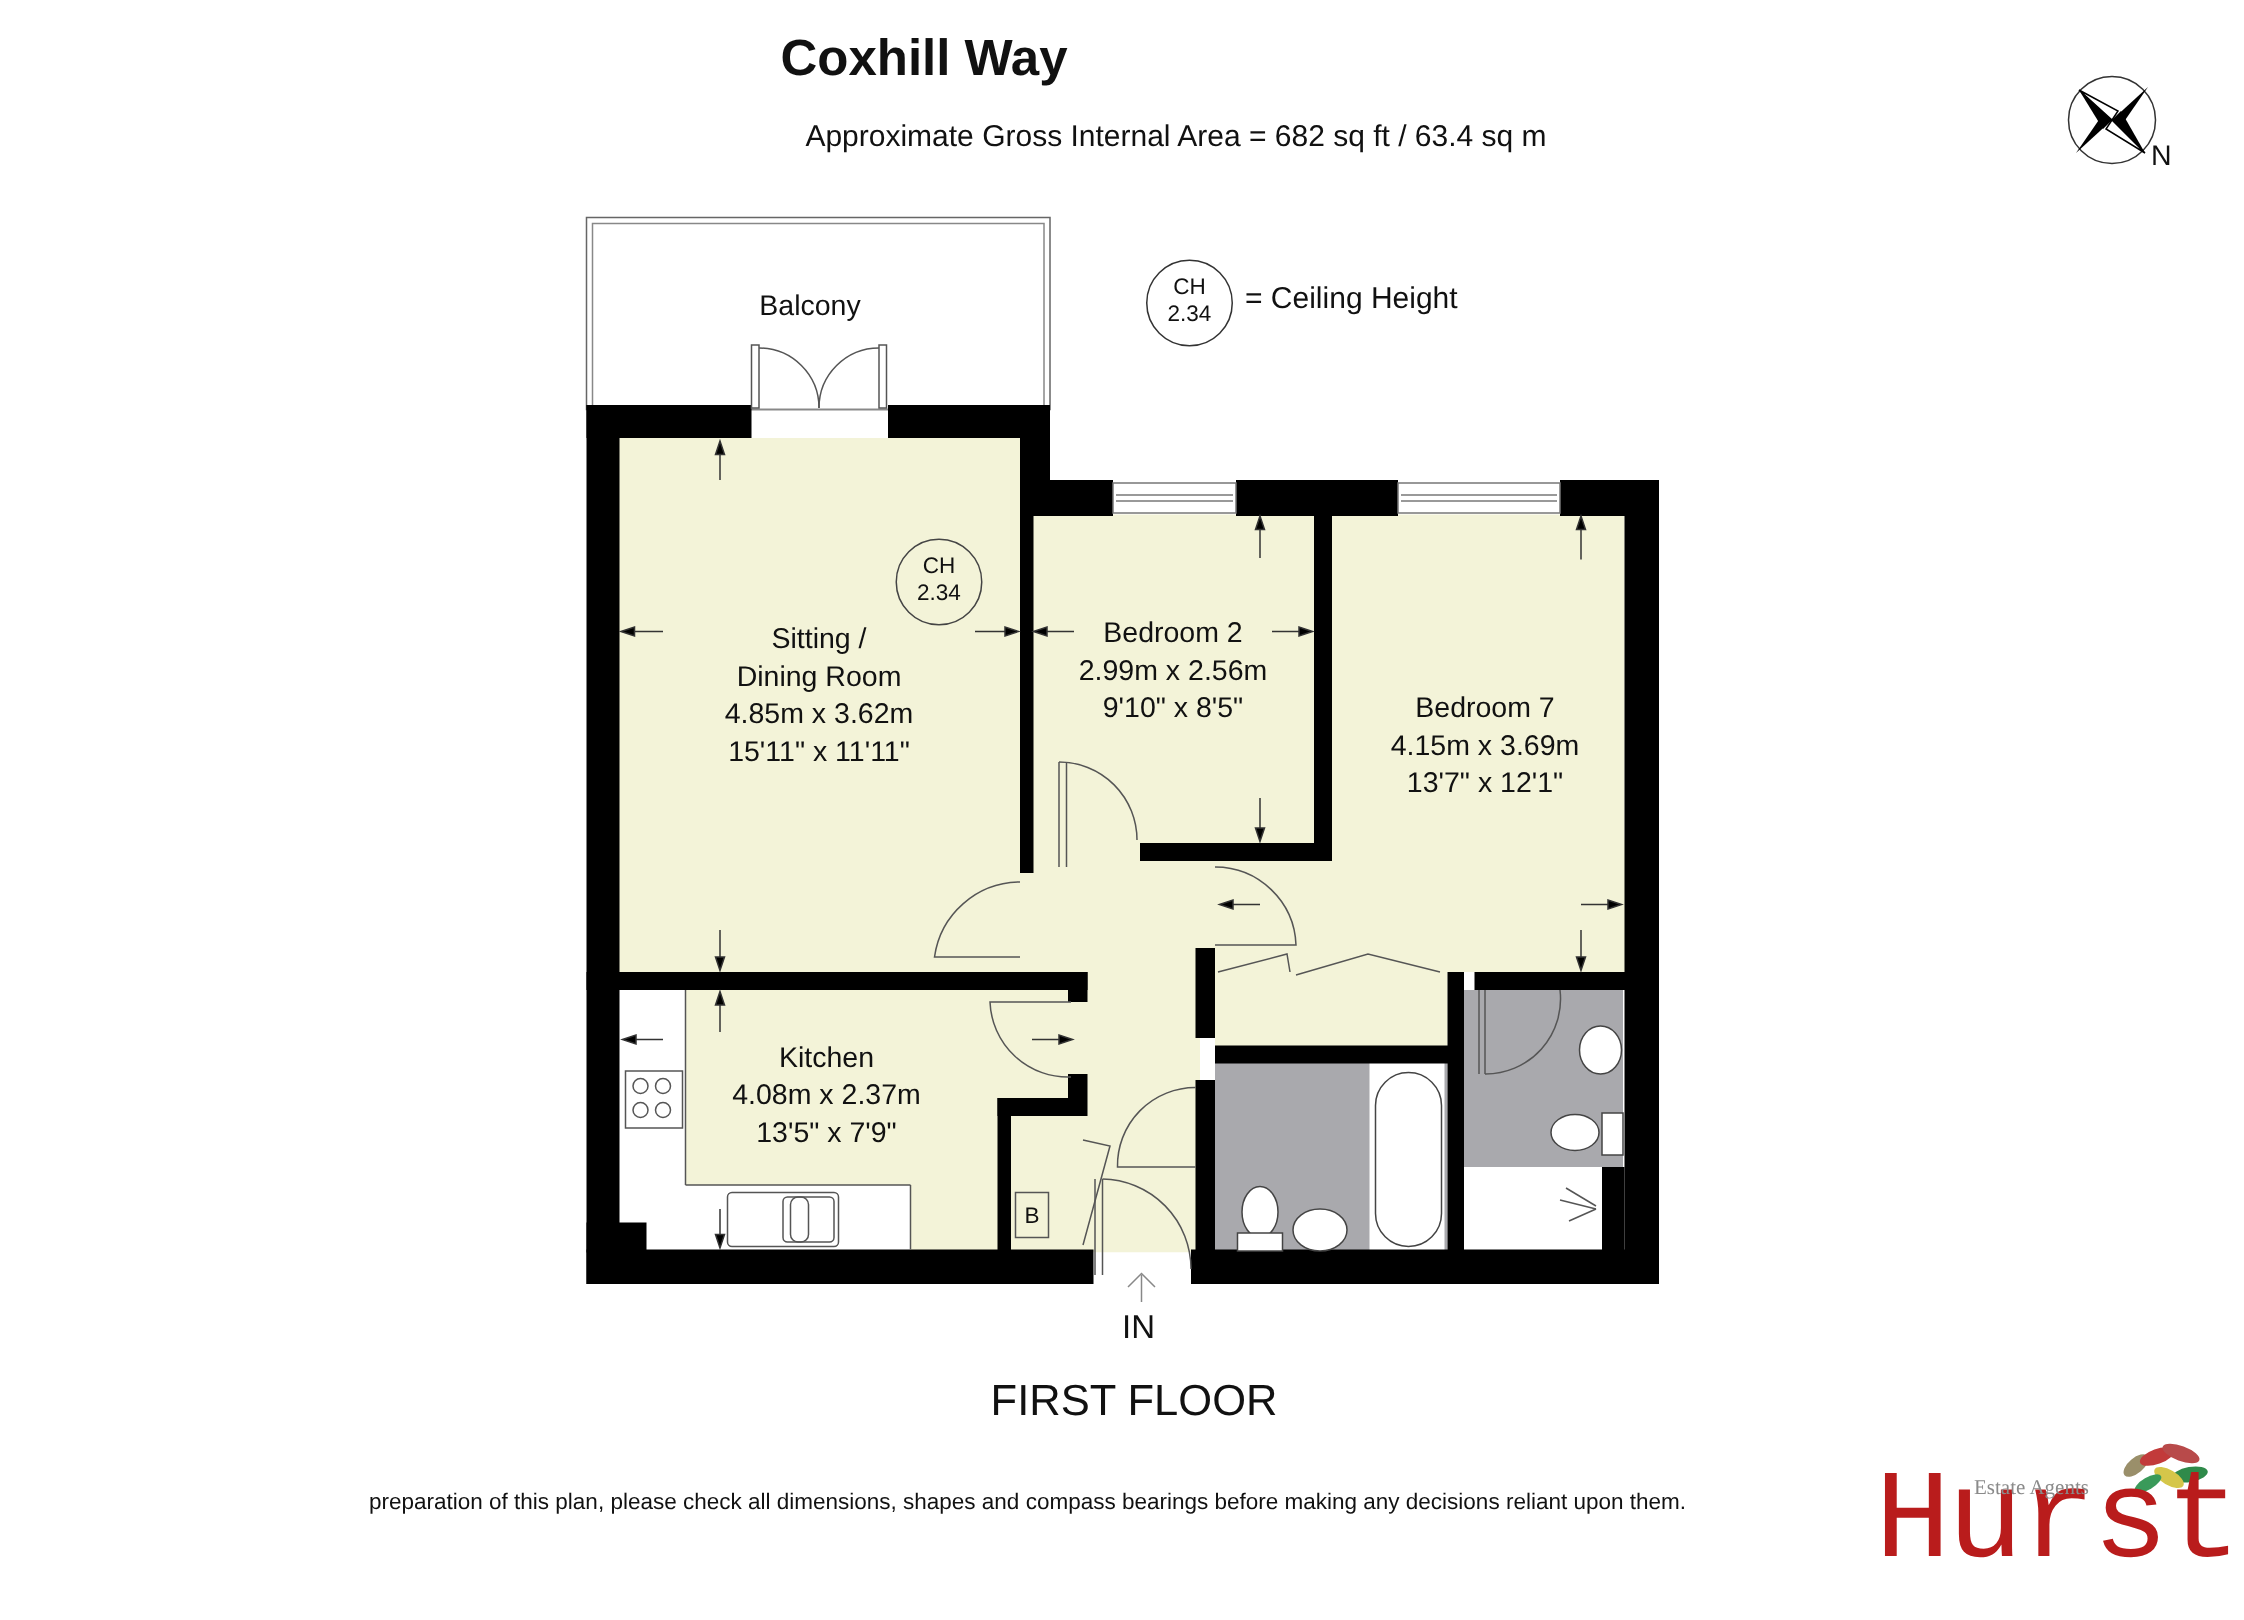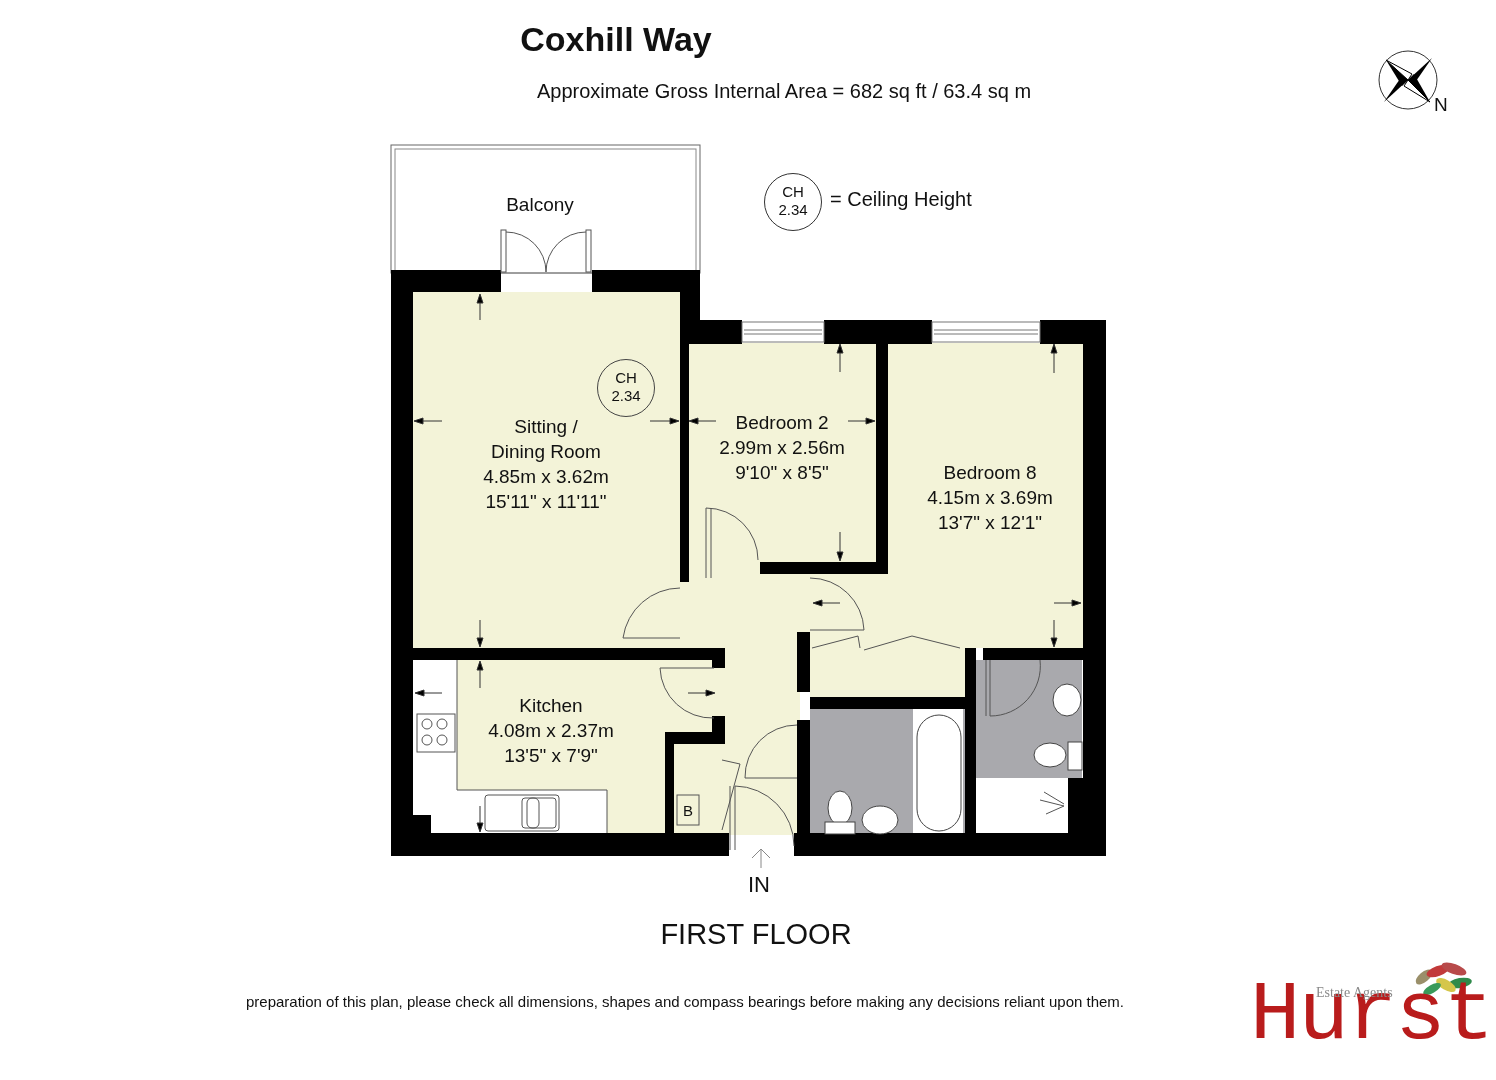--- a/index.html
+++ b/index.html
@@ -214,21 +214,21 @@
   <div>2.34</div>
 </div>
 
 <div class="abs" style="left:782px;top:410px;">
   <div class="label" style="top:0;">Bedroom 2</div>
   <div class="label" style="top:25px;">2.99m x 2.56m</div>
   <div class="label" style="top:50px;">9'10" x 8'5"</div>
 </div>
 
 <div class="abs" style="left:990px;top:460px;">
-  <div class="label" style="top:0;">Bedroom 8</div>
+  <div class="label" style="top:0;">Bedroom 7</div>
   <div class="label" style="top:25px;">4.15m x 3.69m</div>
   <div class="label" style="top:50px;">13'7" x 12'1"</div>
 </div>
 
 <div class="abs" style="left:551px;top:693px;">
   <div class="label" style="top:0;">Kitchen</div>
   <div class="label" style="top:25px;">4.08m x 2.37m</div>
   <div class="label" style="top:50px;">13'5" x 7'9"</div>
 </div>
 

